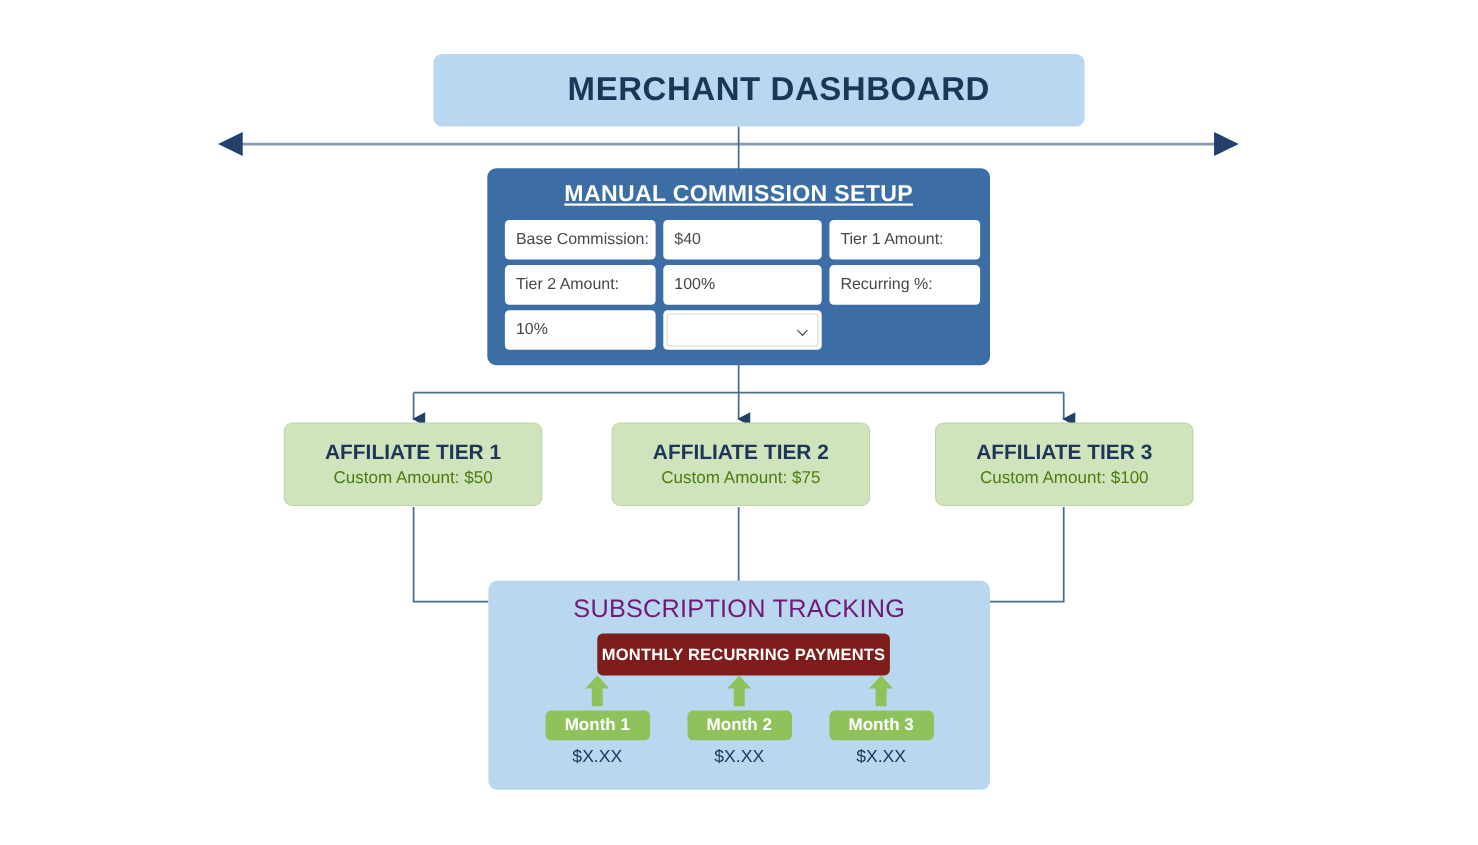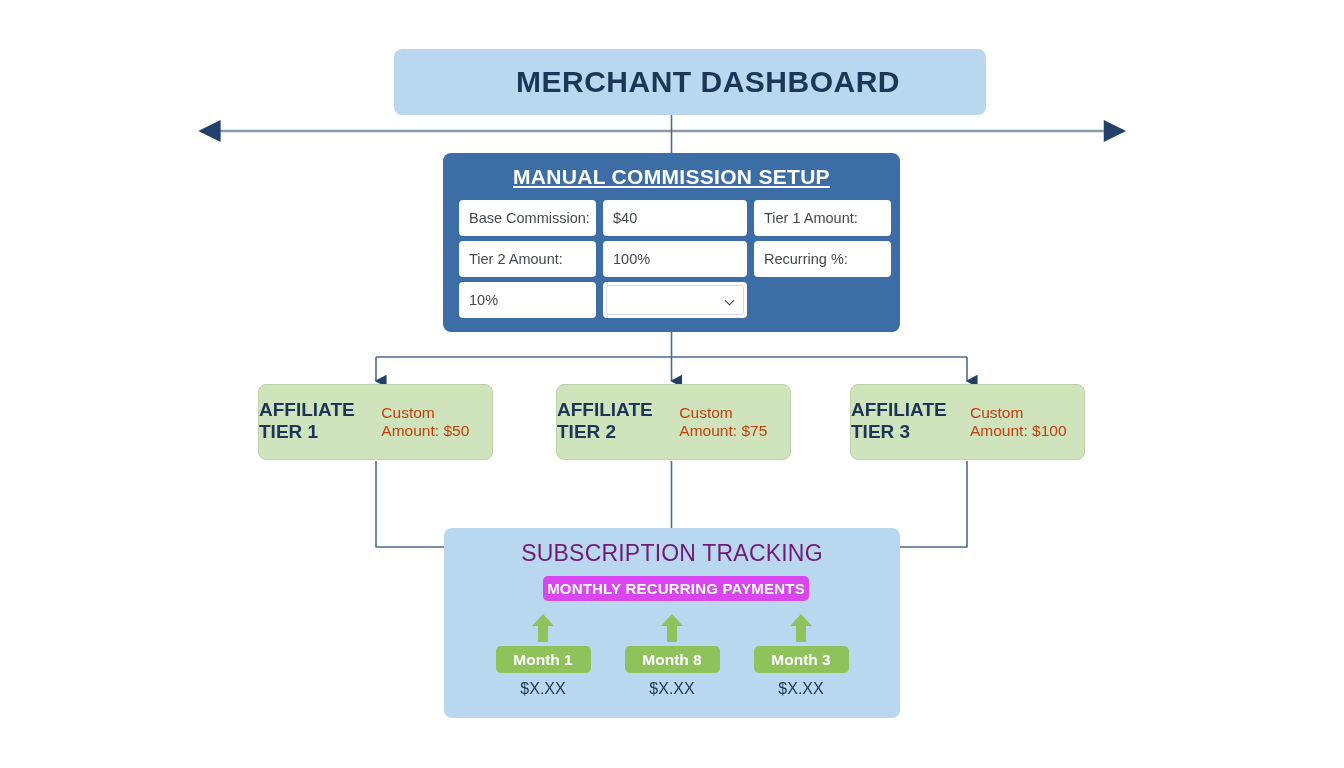--- a/index.html
+++ b/index.html
@@ -123,35 +123,36 @@
   .tier-box {
     position: absolute;
     top: 384px;
     width: 235px;
     height: 76px;
     background: #cfe3bc;
     border: 1px solid #bed3a8;
     border-radius: 8px;
     box-sizing: border-box;
     display: flex;
+    flex-direction: column;
     align-items: center;
     justify-content: center;
   }
   .tier-1 { left: 258px; }
   .tier-2 { left: 556px; }
   .tier-3 { left: 850px; }
   .tier-title {
     font-size: 19px;
     font-weight: bold;
     color: #1d3557;
     margin-bottom: 3px;
   }
   .tier-sub {
     font-size: 15.5px;
-    color: #c2410c;
+    color: #4d7c0f;
   }
 
   
   .subs-box {
     position: absolute;
     left: 444px;
     top: 528px;
     width: 456px;
     height: 190px;
     background: #b9d8ef;
@@ -163,22 +164,22 @@
     font-weight: normal;
     color: #701a75;
     margin-top: 12px;
     letter-spacing: 0.2px;
   }
   .subs-banner {
     position: absolute;
     left: 99px;
     top: 48px;
     width: 266px;
-    height: 25px;
-    background: #d946ef;
+    height: 38px;
+    background: #7f1d1d;
     border-radius: 5px;
     color: #ffffff;
     font-size: 15px;
     font-weight: bold;
     display: flex;
     align-items: center;
     justify-content: center;
     letter-spacing: 0.2px;
   }
   .months {
@@ -317,21 +318,21 @@
         <div class="month-pill">Month 1</div>
         <div class="month-amt">$X.XX</div>
       </div>
 
       <div class="month-col">
         <div class="up-arrow">
           <svg width="26" height="30" viewBox="0 0 26 30">
             <path d="M13,1 L24,13 L18,13 L18,29 L8,29 L8,13 L2,13 Z" fill="#8fc25a"></path>
           </svg>
         </div>
-        <div class="month-pill">Month 8</div>
+        <div class="month-pill">Month 2</div>
         <div class="month-amt">$X.XX</div>
       </div>
 
       <div class="month-col">
         <div class="up-arrow">
           <svg width="26" height="30" viewBox="0 0 26 30">
             <path d="M13,1 L24,13 L18,13 L18,29 L8,29 L8,13 L2,13 Z" fill="#8fc25a"></path>
           </svg>
         </div>
         <div class="month-pill">Month 3</div>

